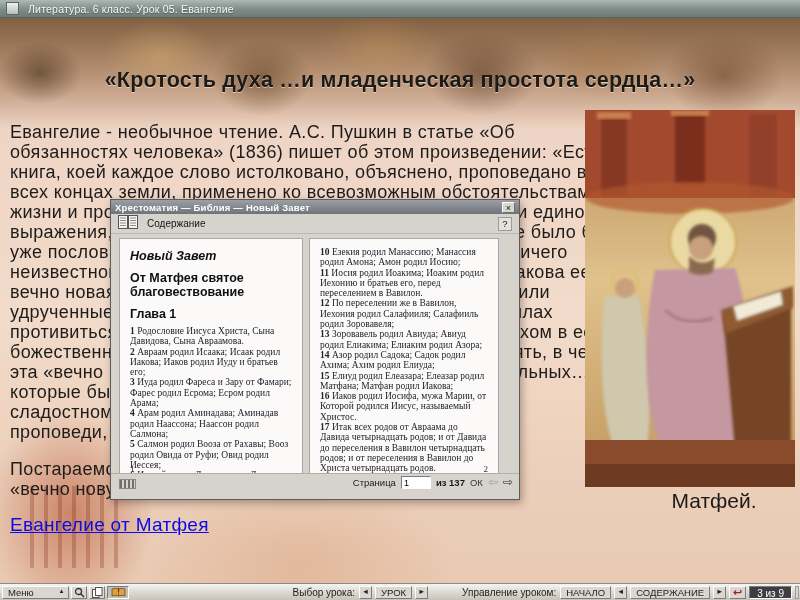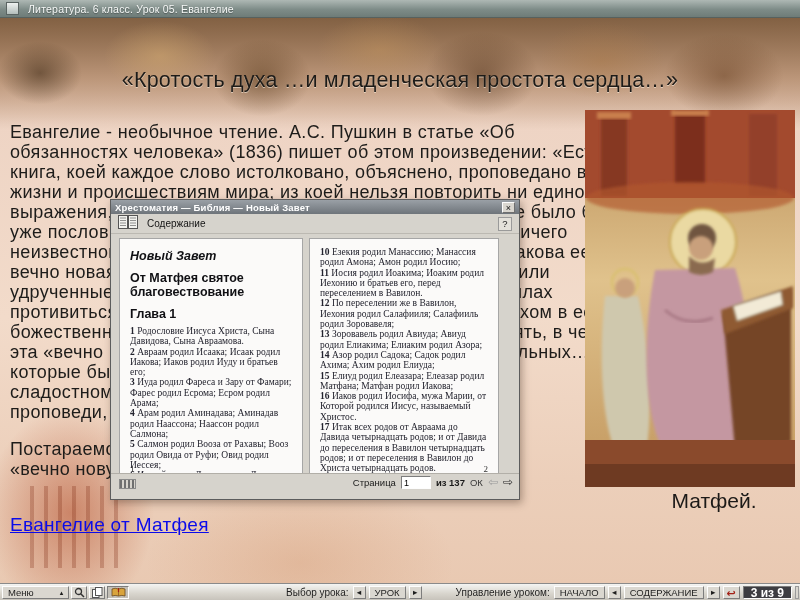--- a/index.html
+++ b/index.html
@@ -27,21 +27,21 @@
       radial-gradient(ellipse 70px 55px at 262px 60px, rgba(88,58,28,.55), rgba(88,58,28,0) 70%),
       radial-gradient(ellipse 90px 50px at 380px 32px, rgba(198,150,92,.42), rgba(198,150,92,0) 70%),
       radial-gradient(ellipse 80px 60px at 482px 56px, rgba(78,48,24,.5), rgba(78,48,24,0) 70%),
       radial-gradient(ellipse 90px 55px at 602px 42px, rgba(170,120,70,.45), rgba(170,120,70,0) 70%),
       radial-gradient(ellipse 85px 60px at 724px 58px, rgba(98,58,28,.5), rgba(98,58,28,0) 70%),
       linear-gradient(180deg, rgba(118,86,56,.85), rgba(158,118,84,.55) 55%, rgba(238,212,196,0) 100%);}
   .menorah-hint{position:absolute;left:30px;top:468px;width:90px;height:82px;opacity:.28;
     background:repeating-linear-gradient(90deg,#7e2a12 0 4px,transparent 4px 14px);}
 
   .page-title{position:absolute;top:50px;left:0;width:800px;margin:0;text-align:center;
-    font-size:21.5px;font-weight:normal;color:#1d1b18;letter-spacing:.2px;
+    font-size:21.5px;font-weight:bold;color:#1d1b18;letter-spacing:.2px;
     text-shadow:0 1px 0 rgba(255,244,232,.55);}
 
   .body-text{position:absolute;left:10px;top:104px;width:576px;color:#1d1c1a;
     font-size:18px;line-height:20px;letter-spacing:.35px;}
   .tline{height:20px;white-space:nowrap;overflow:hidden;}
   .pgap{height:17px;}
 
   .gospel-link{position:absolute;left:10px;top:496px;font-size:19px;color:#0b0bea;
     text-decoration:underline;cursor:pointer;letter-spacing:.3px;}
 
@@ -87,34 +87,34 @@
   .pager .total{font-weight:bold;}
   .okbtn{color:#3a3a3a;cursor:pointer;text-align:center;}
   .nav{font-size:12px;line-height:11px;cursor:pointer;}
   .nav.prev{color:#9b9b9b;} .nav.next{color:#2b2b2b;}
 
   
   .taskbar{position:absolute;top:583px;left:0;width:800px;height:17px;box-sizing:border-box;
     background:linear-gradient(#f4f4f2,#d8d5cd 60%,#c7c3bb);border-top:1px solid #8a8a8a;}
   .tb-left{position:absolute;left:2px;top:2px;display:flex;gap:2px;height:13px;}
   .btn3d{background:#dad7d0;border:1px solid;border-color:#fdfdfd #7d7d7d #7d7d7d #fdfdfd;
-    font-size:9.5px;color:#1e1e1e;display:flex;align-items:center;justify-content:center;
+    font-size:9.5px;color:#1e1e1e;display:flex;justify-content:center;
     padding:0 5px;box-sizing:border-box;height:13px;cursor:pointer;white-space:nowrap;gap:22px;}
   .menu-caret{font-size:7px;margin-left:4px;}
   .icon-btn{width:16px;padding:0;}
   .book-btn{width:22px;padding:0;background:#c3bfb6;
     border-color:#7d7d7d #fdfdfd #fdfdfd #7d7d7d;}
   .tb-right{position:absolute;right:1px;top:2px;display:flex;gap:3px;align-items:center;height:13px;}
   .tb-label{font-size:10px;color:#1e1e1e;padding:0 1px;}
   .lbl2{margin-left:30px;}
   .arrowbtn{width:13px;padding:0;font-size:7.5px;}
   .returnbtn{width:17px;padding:0;}
   .return-glyph{color:#a32016;font-size:11px;font-weight:bold;line-height:10px;}
-  .page-display{background:#3d3d42;color:#fff;font-size:12px;line-height:11px;height:13px;
-    padding:1px 7px 0;border:1px solid;border-color:#7d7d7d #fdfdfd #fdfdfd #7d7d7d;box-sizing:border-box;font-weight:bold;}
+  .page-display{background:#3d3d42;color:#fff;font-size:10px;line-height:11px;height:13px;
+    padding:1px 7px 0;border:1px solid;border-color:#7d7d7d #fdfdfd #fdfdfd #7d7d7d;box-sizing:border-box;}
   .sliver{width:4px;height:13px;background:#dad7d0;border:1px solid #9a9a9a;box-sizing:border-box;}
 </style>
 </head>
 <body>
 
 <div class="stage">
 
   <div class="titlebar">
     <span class="app-icon"></span>
     <span class="titlebar-text">Литература. 6 класс. Урок 05. Евангелие</span>
@@ -123,20 +123,21 @@
   <div class="content">
     <div class="painting-band"></div>
     <div class="menorah-hint"></div>
 
     <h1 class="page-title">«Кротость духа …и младенческая простота сердца…»</h1>
 
     <div class="body-text">
       <div class="tline">Евангелие - необычное чтение. А.С. Пушкин в статье «Об</div>
       <div class="tline">обязанностях человека» (1836) пишет об этом произведении: «Есть</div>
       <div class="tline">книга, коей каждое слово истолковано, объяснено, проповедано во</div>
+      <div class="tline">всех концах земли, применено ко всевозможным обстоятельствам</div>
       <div class="tline">жизни и происшествиям мира; из коей нельзя повторить ни единого</div>
       <div class="tline">выражения, которого не знали бы все наизусть, которое не было бы</div>
       <div class="tline">уже пословицею народов; она не заключает уже для нас ничего</div>
       <div class="tline">неизвестного; но книга сия называется Евангелием, — и такова ее</div>
       <div class="tline">вечно новая прелесть, что если мы, пресыщенные миром или</div>
       <div class="tline">удрученные унынием, случайно откроем ее, то уже не в силах</div>
       <div class="tline">противиться ее сладостному увлечению и погружаемся духом в ее</div>
       <div class="tline">божественное красноречие». Попробуем теперь и мы понять, в чем</div>
       <div class="tline">эта «вечно новая прелесть» Евангелия, тайна тех удивительных…</div>
       <div class="tline">которые были сказаны людям много веков назад и</div>

